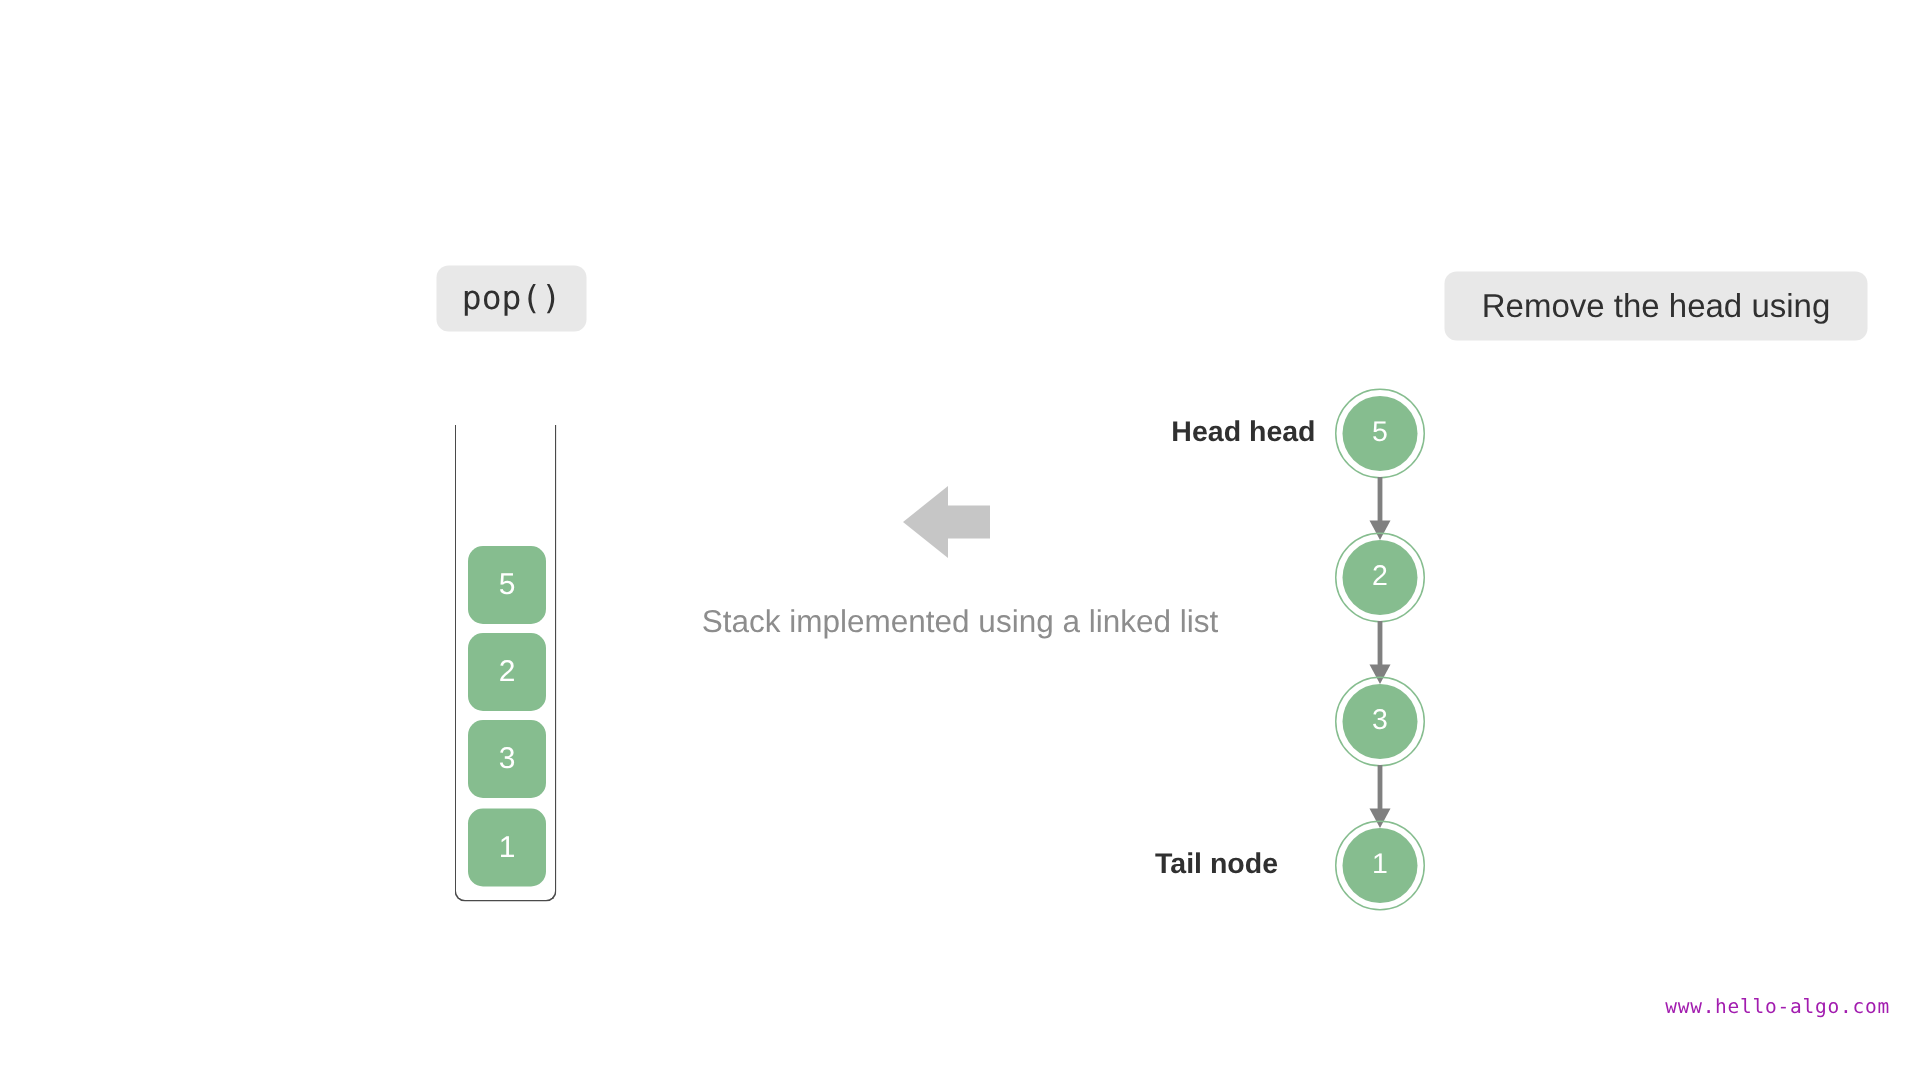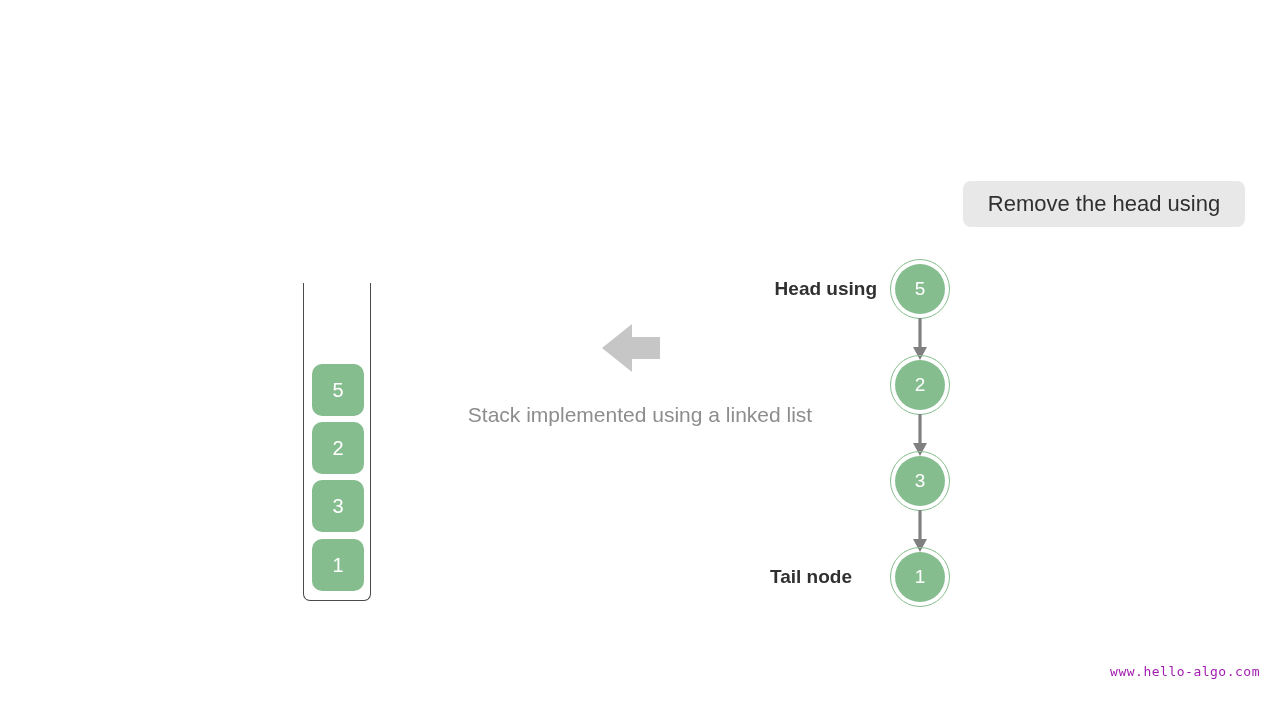--- a/index.html
+++ b/index.html
@@ -177,20 +177,21 @@
     left: 908px;
     width: 24px;
     height: 45px;
   }
 </style>
 </head>
 <body>
 
 <div class="stage">
 
+  <div class="chip chip-op">pop()</div>
 
   <div class="chip chip-action">Remove the head using</div>
 
   <div class="stack-wrap">
     <div class="stack-container"></div>
     <div class="stack-cell" style="top:81px">5</div>
     <div class="stack-cell" style="top:139px">2</div>
     <div class="stack-cell" style="top:197px">3</div>
     <div class="stack-cell" style="top:256px">1</div>
   </div>
@@ -198,21 +199,21 @@
   <div class="mid-arrow">
     <svg width="62" height="60" viewBox="0 0 62 60">
       <path d="M2 30 L32 6 L32 19 L60 19 L60 41 L32 41 L32 54 Z" fill="#c6c6c6"></path>
     </svg>
   </div>
 
   <div class="caption">Stack implemented using a linked list</div>
 
   <div>
 
-    <div class="node-label" style="left:757px; top:278px; width:120px;">Head using</div>
+    <div class="node-label" style="left:757px; top:278px; width:120px;">Head head</div>
 
     <div class="node" style="top:259px">
       <div class="node-outer"></div>
       <div class="node-inner">5</div>
     </div>
 
     <div class="link-arrow" style="top:318px">
       <svg width="24" height="45" viewBox="0 0 24 45">
         <line x1="12" y1="0" x2="12" y2="32" stroke="#808080" stroke-width="3.2"></line>
         <path d="M12 42 L5 29 L19 29 Z" fill="#808080"></path>

